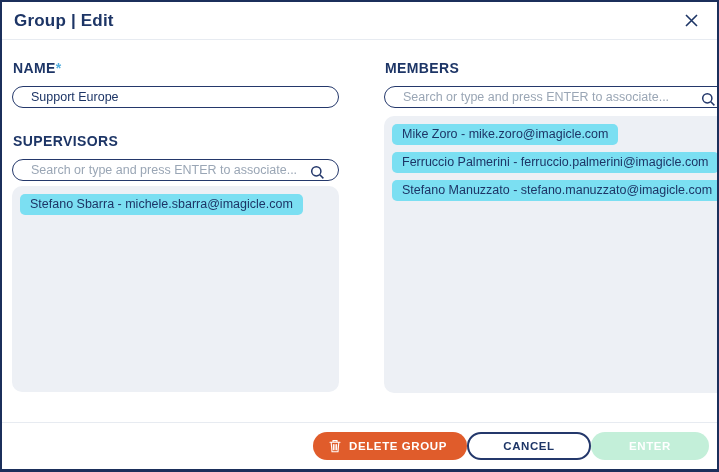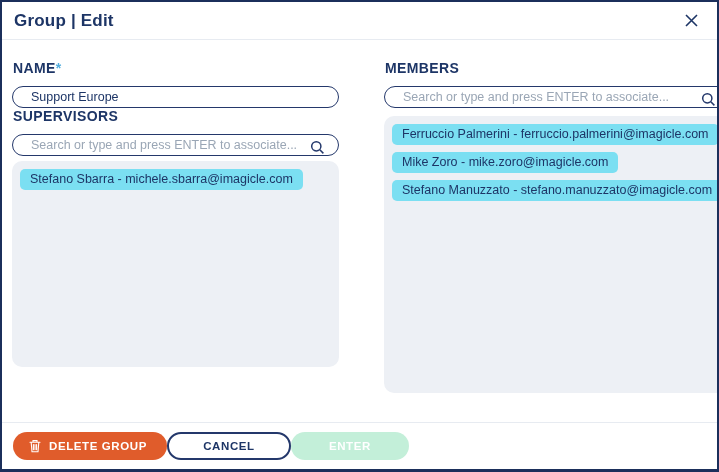--- a/index.html
+++ b/index.html
@@ -28,36 +28,36 @@
   .pill-input {
     width:100%; height:22px; border:1.5px solid #24386b; border-radius:14px;
     padding:0 34px 0 18px; font-family:"Liberation Sans","DejaVu Sans",sans-serif;
     font-size:12.5px; color:#1d3566; background:#fff; outline:none;
   }
   .pill-input::placeholder { color:#9aa6b5; opacity:1; }
   .search-wrap { position:relative; }
   .search-wrap .search-icon {
     position:absolute; right:14px; top:6px; width:15px; height:15px; pointer-events:none;
   }
-  .label-s { margin-top:2px; }
+  .label-s { margin-top:27px; }
   .list-panel {
     background:#edf0f5; border-radius:10px; margin-top:5px;
     padding:1px 8px 8px 8px; overflow:hidden;
   }
   .panel-left  { height:206px; }
   .panel-right { height:277px; margin-top:8px; }
   .chip {
     display:inline-block; clear:both; float:left;
     background:#7bdff2; color:#1d3566; font-size:12.5px;
     padding:3px 10px 4px 10px; border-radius:5px; margin:7px 0 0 0;
     cursor:pointer; white-space:nowrap;
   }
   .footer {
     flex:0 0 47px; border-top:1px solid #e7ebf1;
-    display:flex; align-items:center; justify-content:flex-start;
+    display:flex; align-items:center; justify-content:flex-end;
     padding:0 8px 0 11px;
   }
   .btn {
     height:28px; border-radius:14px; font-family:"Liberation Sans","DejaVu Sans",sans-serif;
     font-size:11.5px; font-weight:bold; letter-spacing:0.6px; cursor:pointer;
     display:flex; align-items:center; justify-content:center;
   }
   .btn-delete {
     background:#e05c2b; color:#fff; border:none; padding:0 20px 0 16px; gap:8px;
   }
@@ -115,22 +115,22 @@
       <div class="search-wrap">
         <input class="pill-input" type="text" placeholder="Search or type and press ENTER to associate..." style="">
         <span class="search-icon">
           <svg width="15" height="15" viewBox="0 0 15 15">
               <circle cx="6.3" cy="6.3" r="4.6" stroke="#24386b" stroke-width="1.5" fill="none"></circle>
               <path d="M9.8 9.8 L13.4 13.4" stroke="#24386b" stroke-width="1.5"></path>
             </svg>
         </span>
       </div>
       <div class="list-panel panel-right">
+          <div class="chip">Mike Zoro - mike.zoro@imagicle.com</div>
           <div class="chip">Ferruccio Palmerini - ferruccio.palmerini@imagicle.com</div>
-          <div class="chip">Mike Zoro - mike.zoro@imagicle.com</div>
           <div class="chip">Stefano Manuzzato - stefano.manuzzato@imagicle.com</div>
         </div>
     </div>
 
   </div>
 
   <div class="footer">
     <button class="btn btn-delete">
       <span style="display:flex;">
         <svg width="12" height="14" viewBox="0 0 12 14">

